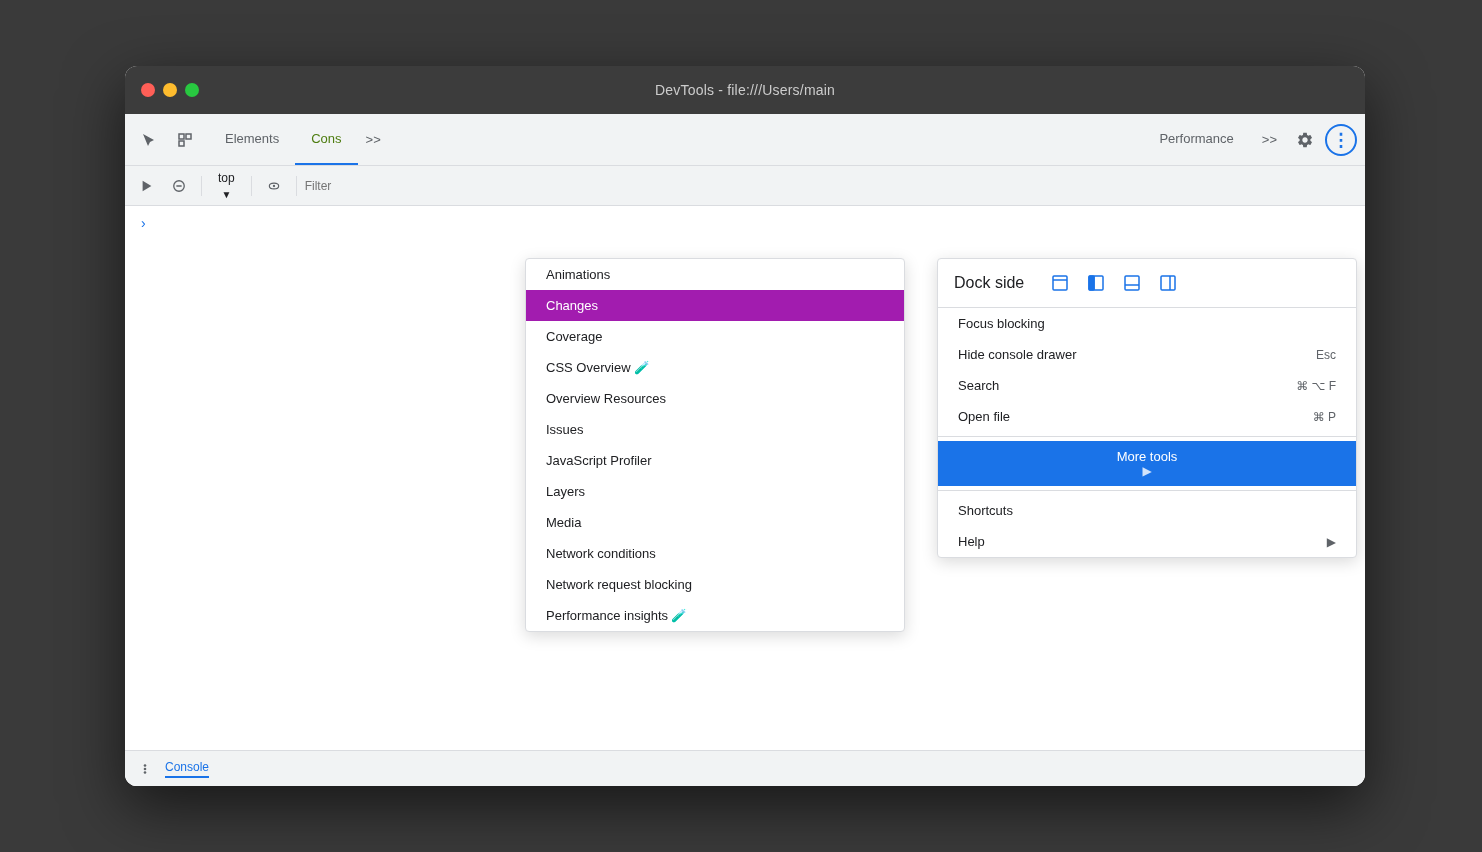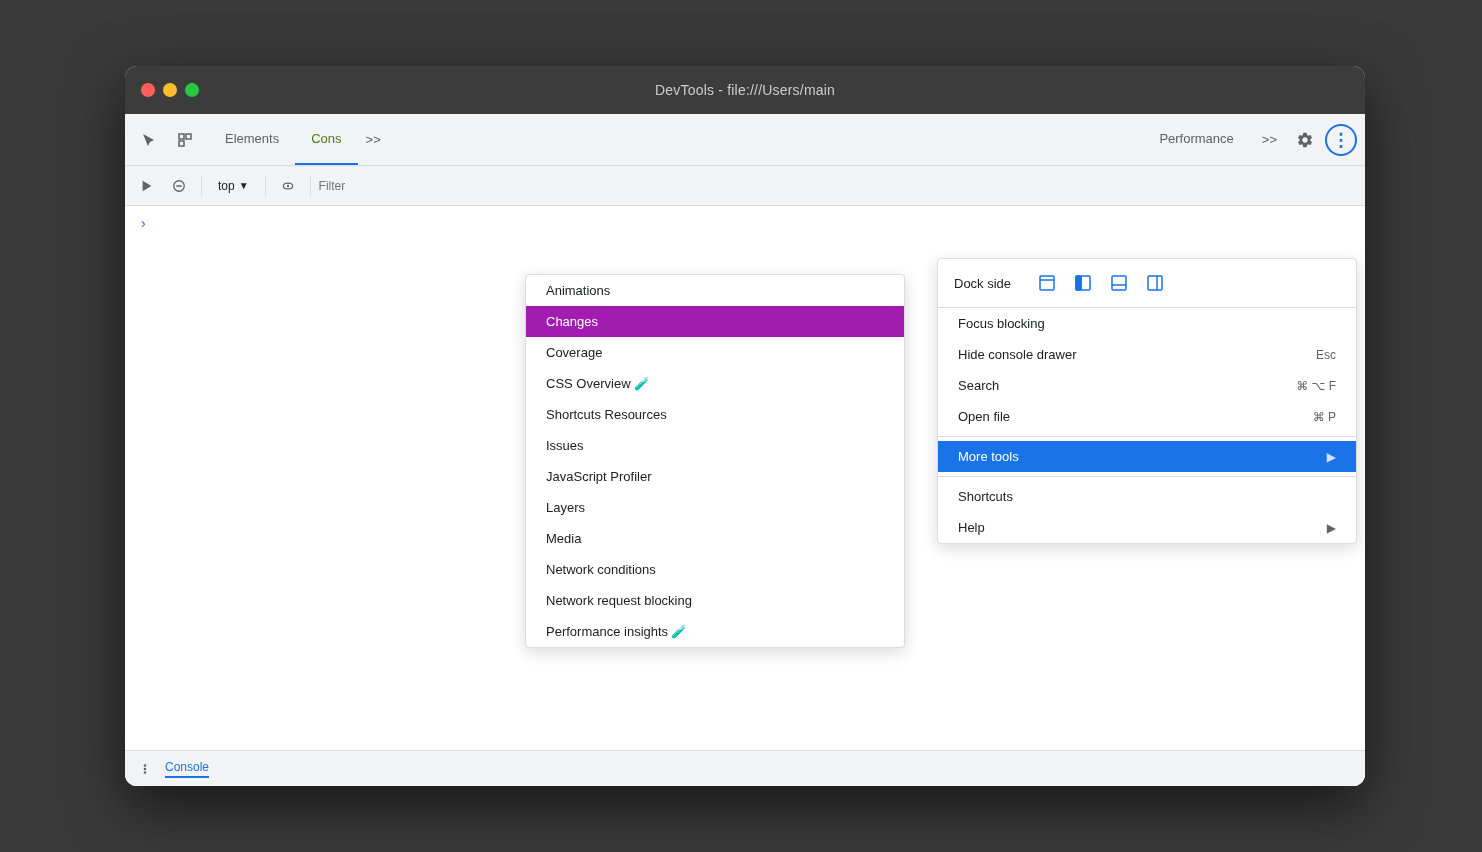--- a/index.html
+++ b/index.html
@@ -183,20 +183,21 @@
 
     .top-selector {
       display: flex;
       align-items: center;
       gap: 4px;
       padding: 2px 8px;
       border-radius: 4px;
       cursor: pointer;
       font-size: 12px;
       color: #202124;
+      flex-direction: column;
     }
 
     .filter-input {
       flex: 1;
       height: 24px;
       border: none;
       background: transparent;
       font-size: 12px;
       color: #5f6368;
       outline: none;
@@ -261,21 +262,21 @@
       left: 0;
       right: 0;
       bottom: 0;
       pointer-events: none;
       z-index: 100;
     }
 
     
     .more-tools-menu {
       position: absolute;
-      top: 16px;
+      top: 0;
       left: 400px;
       width: 380px;
       background: #fff;
       border: 1px solid #dadce0;
       border-radius: 4px;
       box-shadow: 0 4px 16px rgba(0,0,0,0.15);
       pointer-events: all;
       z-index: 200;
     }
 
@@ -322,21 +323,21 @@
 
     .dock-side-section {
       padding: 12px 16px;
       display: flex;
       align-items: center;
       gap: 16px;
       border-bottom: 1px solid #dadce0;
     }
 
     .dock-label {
-      font-size: 13px;
+      font-size: 16px;
       color: #202124;
       margin-right: 8px;
     }
 
     .dock-icons {
       display: flex;
       gap: 12px;
     }
 
     .dock-icon {
@@ -360,20 +361,21 @@
       color: #202124;
       cursor: pointer;
       display: flex;
       align-items: center;
       justify-content: space-between;
     }
 
     .right-menu-item:hover, .right-menu-item.highlighted {
       background: #1a73e8;
       color: #fff;
+      flex-direction: column;
     }
 
     .right-menu-item.highlighted {
       background: #1a73e8;
       color: #fff;
     }
 
     .right-menu-item .shortcut {
       font-size: 12px;
       color: #5f6368;
@@ -493,21 +495,21 @@
         <div class="menu-item active">
           <span>Changes</span>
         </div>
         <div class="menu-item">
           <span>Coverage</span>
         </div>
         <div class="menu-item">
           <span>CSS Overview 🧪</span>
         </div>
         <div class="menu-item">
-          <span>Shortcuts Resources</span>
+          <span>Overview Resources</span>
         </div>
         <div class="menu-item">
           <span>Issues</span>
         </div>
         <div class="menu-item">
           <span>JavaScript Profiler</span>
         </div>
         <div class="menu-item">
           <span>Layers</span>
         </div>

